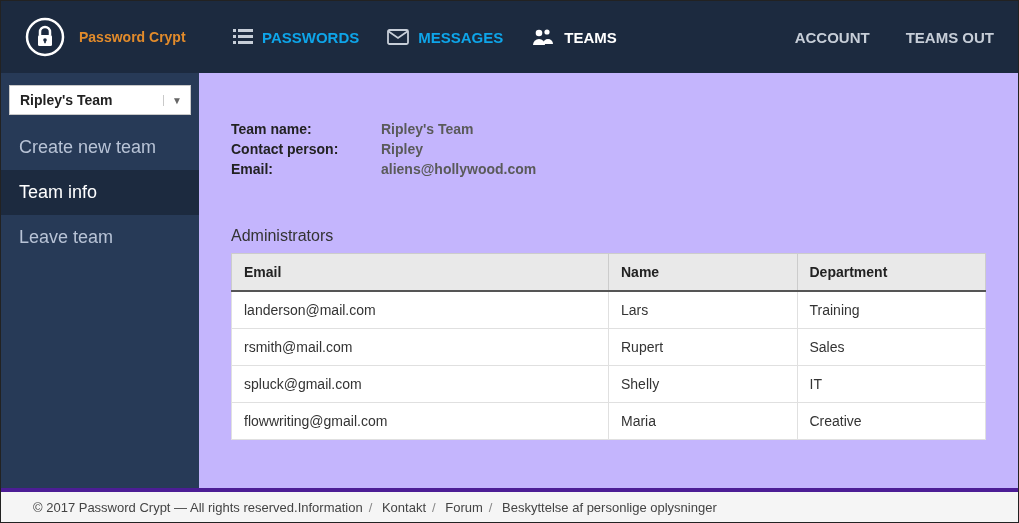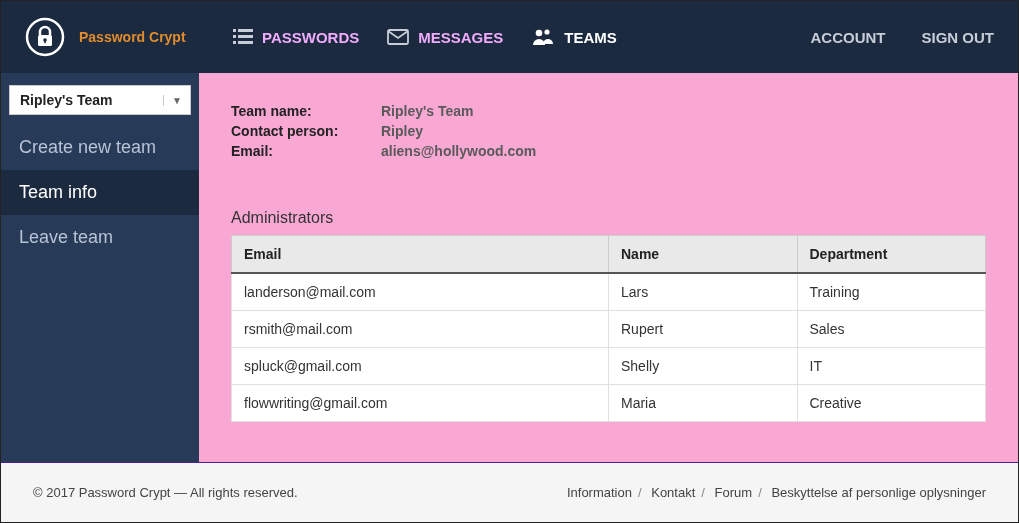--- a/index.html
+++ b/index.html
@@ -21,21 +21,21 @@
     display: flex;
     align-items: center;
     padding: 16px 24px;
     color: #fff;
   }
   .brand { display: flex; align-items: center; gap: 14px; min-width: 200px; }
   .brand .label { color: #e28b2b; font-weight: 600; font-size: 14px; }
   .navtabs { display: flex; align-items: center; gap: 28px; margin-left: 8px; flex: 1; }
   .navtab {
     display: flex; align-items: center; gap: 9px;
-    color: #f0abfc; font-size: 15px; font-weight: 600;
+    color: #0ea5e9; font-size: 15px; font-weight: 600;
     cursor: pointer;
   }
   .navtab.active { color: #fff; }
   .acct { display: flex; align-items: center; gap: 36px; color: #c7ced8; font-size: 15px; font-weight: 600; }
   .acct span { cursor: pointer; }
 
   
   .body { flex: 1; display: flex; min-height: 0; }
   .sidebar {
     width: 198px;
@@ -54,21 +54,21 @@
   }
   .snav { display:flex; flex-direction: column; margin-top: 4px; }
   .snav-item {
     color: #b8c3d6; padding: 12px 18px; font-size: 18px; cursor: pointer;
   }
   .snav-item.active {
     background: #1c2a3f; color: #fff; font-weight: 400;
   }
 
   .main {
-    flex: 1; background: #f9a8d4; padding: 30px 32px 20px 32px; overflow: auto;
+    flex: 1; background: #c4b5fd; padding: 48px 32px 20px 32px; overflow: auto;
   }
   .kv { display: grid; grid-template-columns: 150px 1fr; row-gap: 4px; margin-bottom: 50px; }
   .kv .k { font-weight: 700; color: #222; }
   .kv .v { color: #5a5a5a; font-weight: 600; }
 
   .section-title { font-size: 16px; color: #333; margin-bottom: 8px; }
 
   table.admins {
     width: 100%; border-collapse: collapse; background: #fff;
     border: 1px solid #ccc;
@@ -77,22 +77,22 @@
     background: #e9e9e9; text-align: left; padding: 10px 12px;
     font-weight: 700; color: #222;
     border: 1px solid #ccc; border-bottom: 2px solid #555;
   }
   table.admins td {
     padding: 10px 12px; border: 1px solid #e0e0e0; color: #333;
   }
 
   
   .footer {
-    height: 60px; background: #f5f5f5; border-top: 1px solid #4c1d95;
-    display: flex; align-items: center; justify-content: space-between;
+    height: 34px; background: #f5f5f5; border-top: 4px solid #4c1d95;
+    display: flex; align-items: center; 
     padding: 0 32px; font-size: 13px; color: #444;
   }
   .footer .links span { cursor: pointer; }
   .footer .sep { margin: 0 6px; color: #888; }
 
   .icon { display: inline-flex; }
 </style>
 </head>
 <body>
 
@@ -145,21 +145,21 @@
             <path d="M2 18 a6 6 0 0 1 12 0 z"></path>
             <path d="M12 17 a5 5 0 0 1 10 0 z"></path>
           </svg>
         </span>
         <span>TEAMS</span>
       </div>
     </div>
 
     <div class="acct">
       <span>ACCOUNT</span>
-      <span>SIGN OUT</span>
+      <span>TEAMS OUT</span>
     </div>
   </div>
 
   <div class="body">
     <div class="sidebar">
       <div class="team-select-wrap">
         <span>Ripley's Team</span>
         <span class="caret">▼</span>
       </div>
       <div class="snav">

